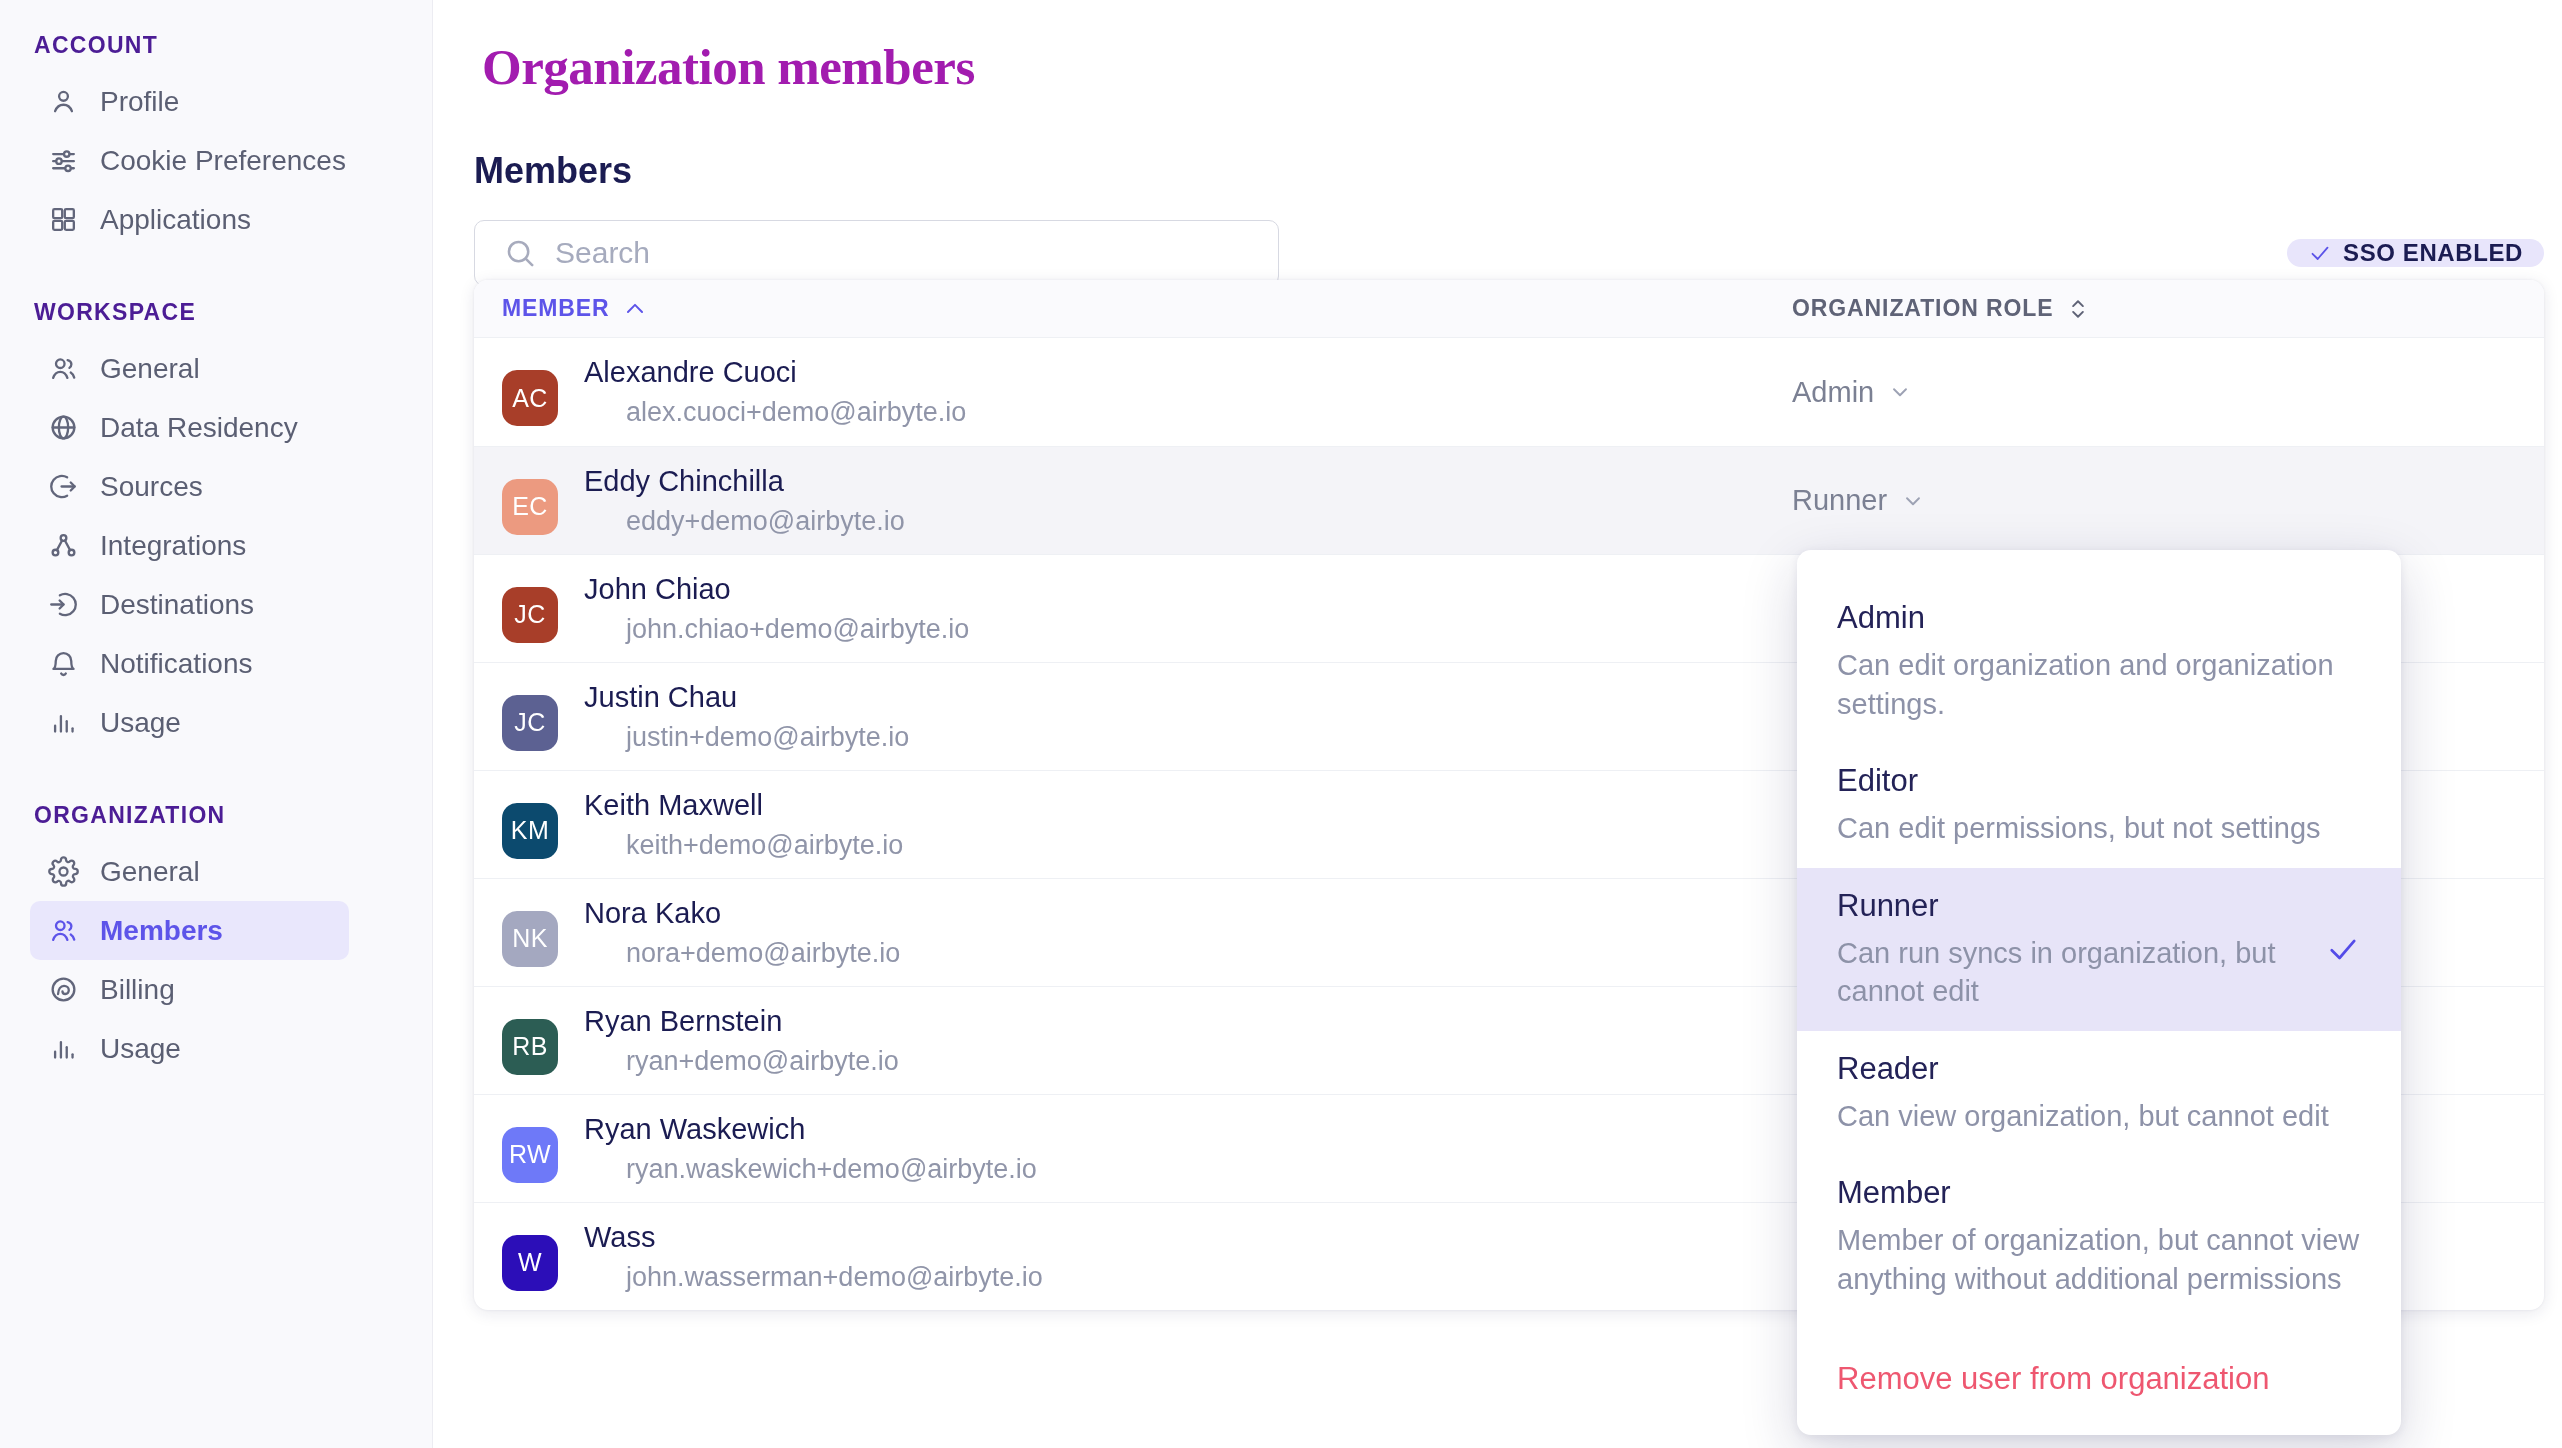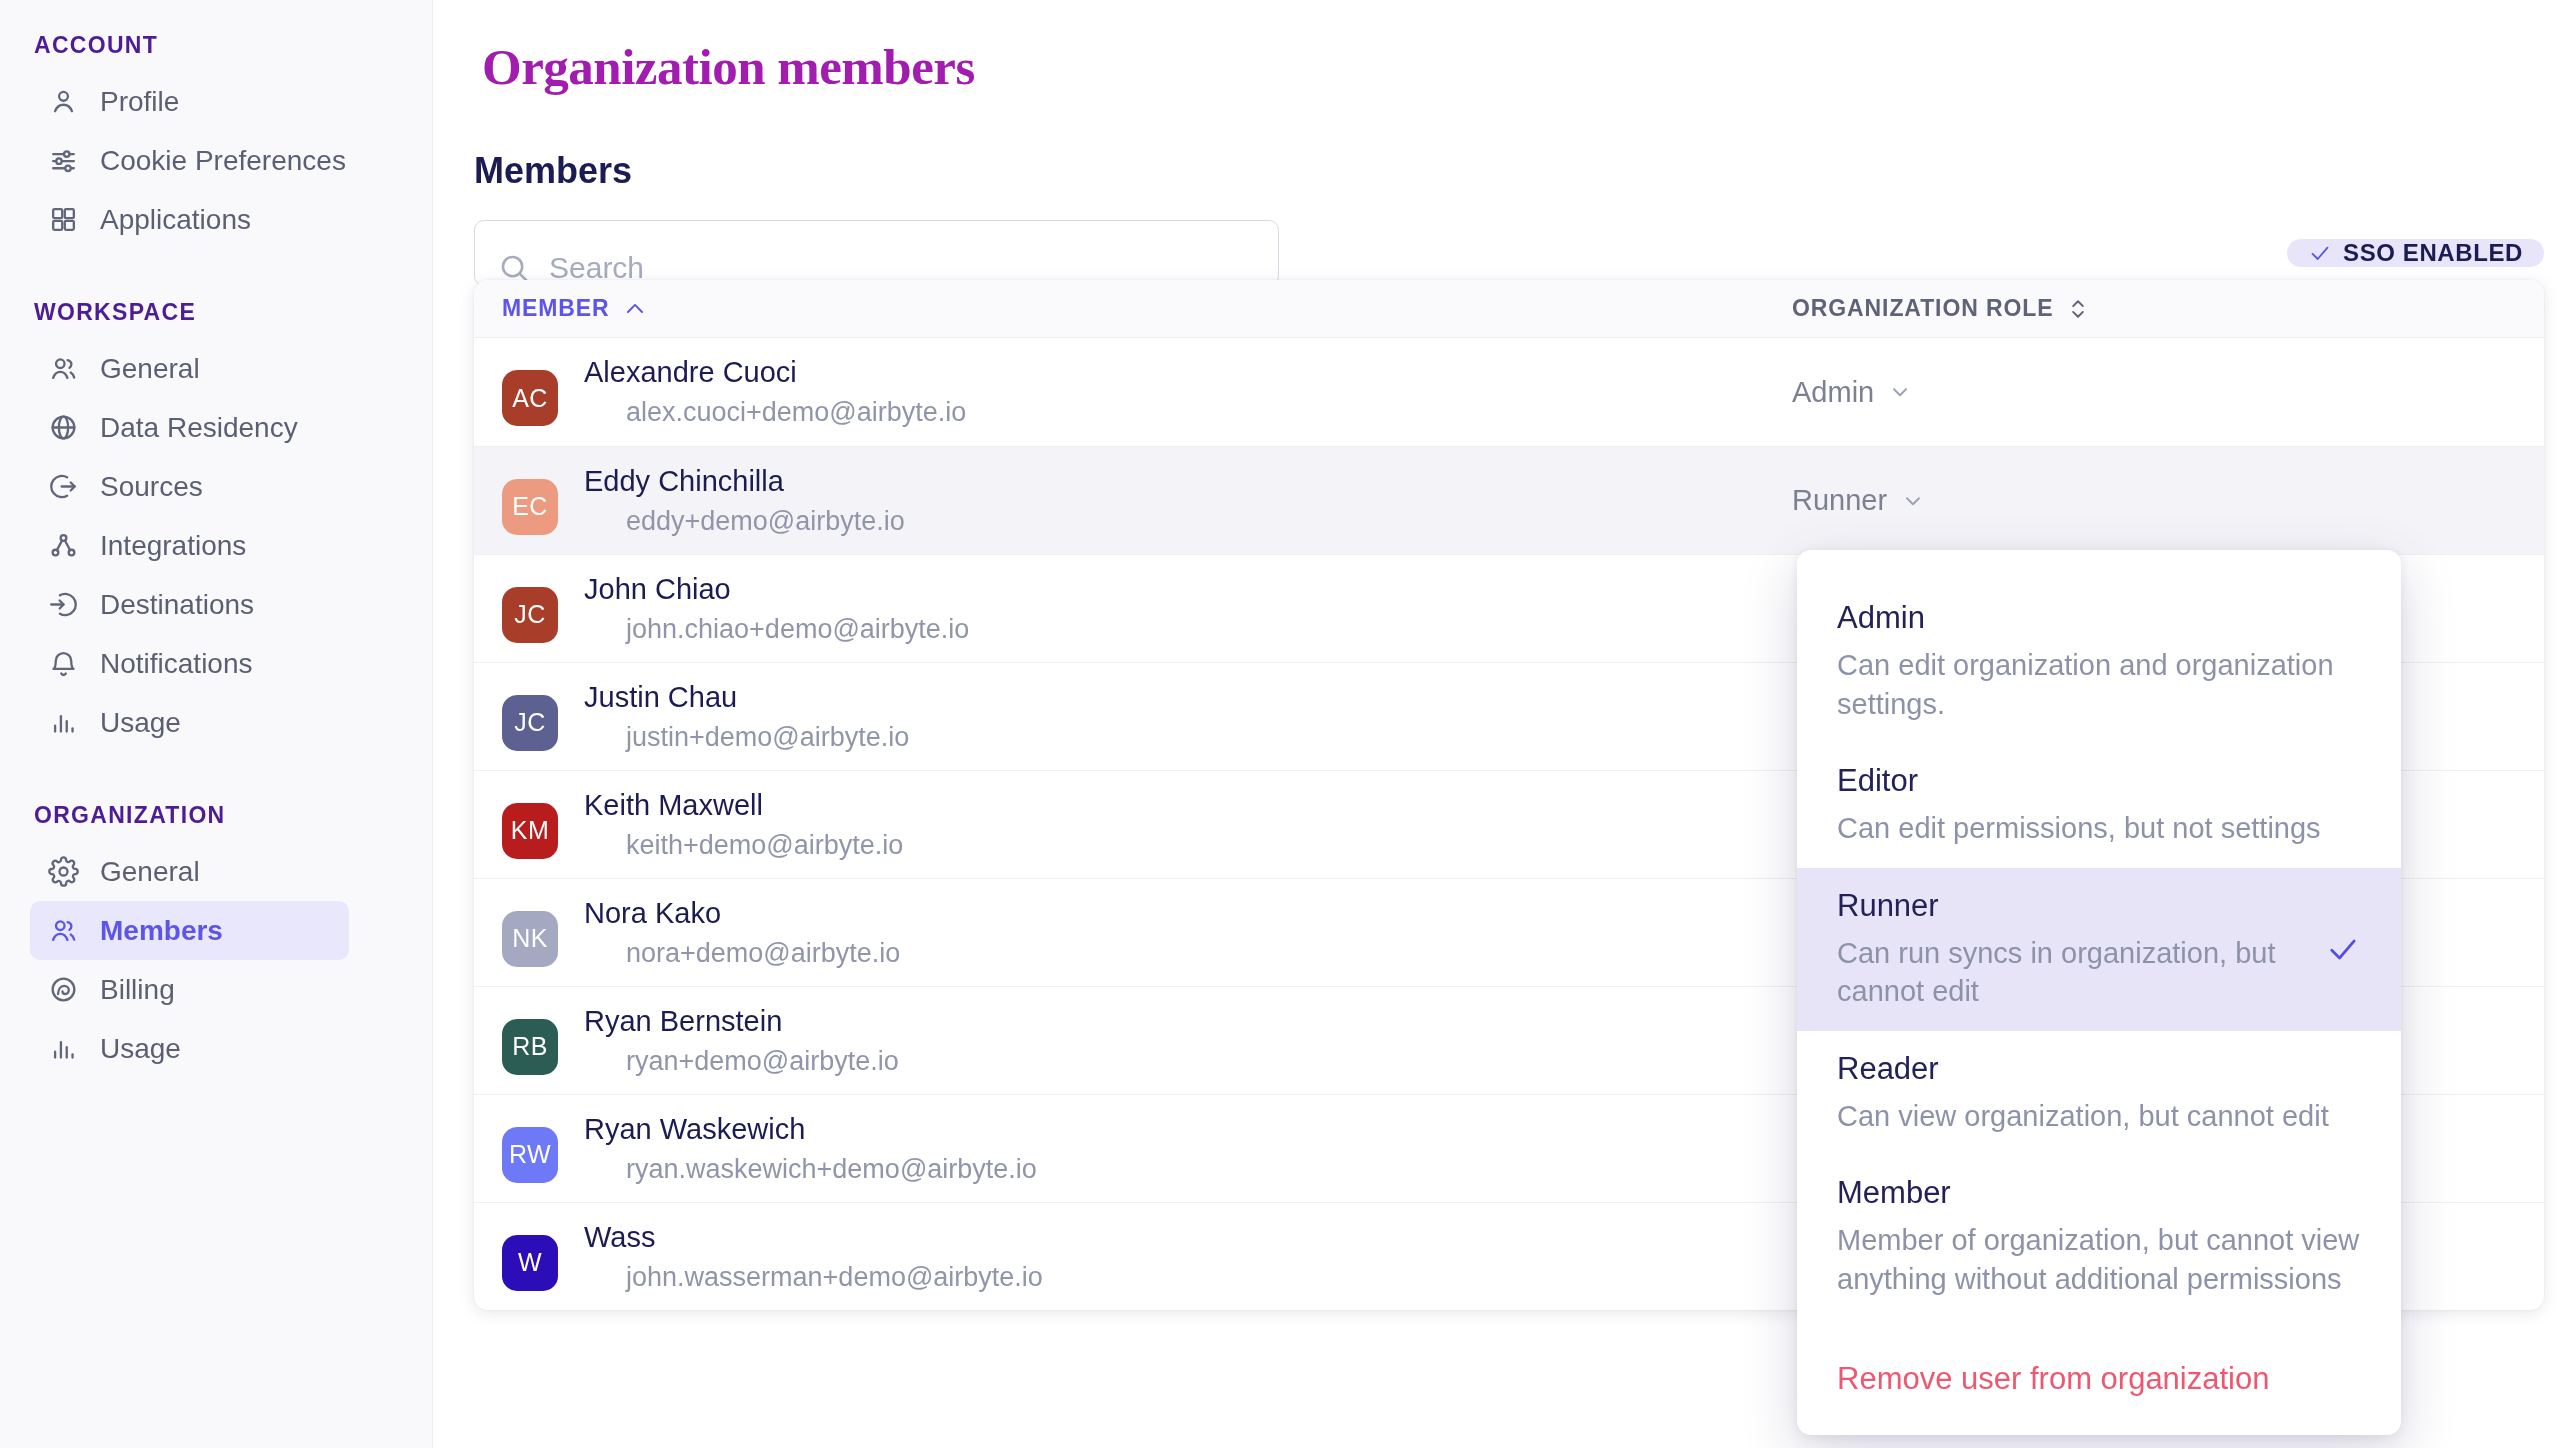--- a/index.html
+++ b/index.html
@@ -35,21 +35,21 @@
   .nav-item.active .nav-ic { color:#5d54e9; }
 
   
   .main { position:absolute; left:434px; top:0; right:0; bottom:0; }
   .page-title { margin:38px 0 0 48px; font-size:51px; font-weight:700; color:#a21caf; letter-spacing:-0.5px;font-family:Liberation Serif, serif; }
   .section-heading { margin:54px 0 0 40px; font-size:36px; font-weight:700; color:#1b1c52; }
 
   .controls { display:flex; align-items:center; justify-content:space-between; margin:28px 18px 0 40px; }
   .search-box {
     width:805px; height:66px; border:1px solid #d7d9e2; border-radius:10px;
-    display:flex; align-items:flex-end; gap:18px; padding:0 22px; background:#fff;
+    display:flex; align-items:center; gap:18px; padding:0 28px; background:#fff;
   }
   .search-box .sicon { width:34px; height:34px; color:#a7abbd; flex:0 0 34px; }
   .search-box .sicon svg { width:34px; height:34px; }
   .search-box input {
     border:none; outline:none; flex:1; font-size:30px; color:#1b1c52;
     font-family:"Liberation Sans", sans-serif; background:transparent;
   }
   .search-box input::placeholder { color:#a6abbe; }
   .sso-badge {
     height:28px; background:#e8e5fb; border-radius:21px;
@@ -365,21 +365,21 @@
             <div class="avatar" style="background: rgb(92, 97, 146);">JC</div>
             <div>
               <div class="mname">Justin Chau</div>
               <div class="memail">justin+demo@airbyte.io</div>
             </div>
           </div>
           <div></div>
         </div>
         <div class="row">
           <div class="member-cell">
-            <div class="avatar" style="background: #b91c1c;">KM</div>
+            <div class="avatar" style="background: #0c4a6e;">KM</div>
             <div>
               <div class="mname">Keith Maxwell</div>
               <div class="memail">keith+demo@airbyte.io</div>
             </div>
           </div>
           <div></div>
         </div>
         <div class="row">
           <div class="member-cell">
             <div class="avatar" style="background: rgb(164, 168, 192);">NK</div>

